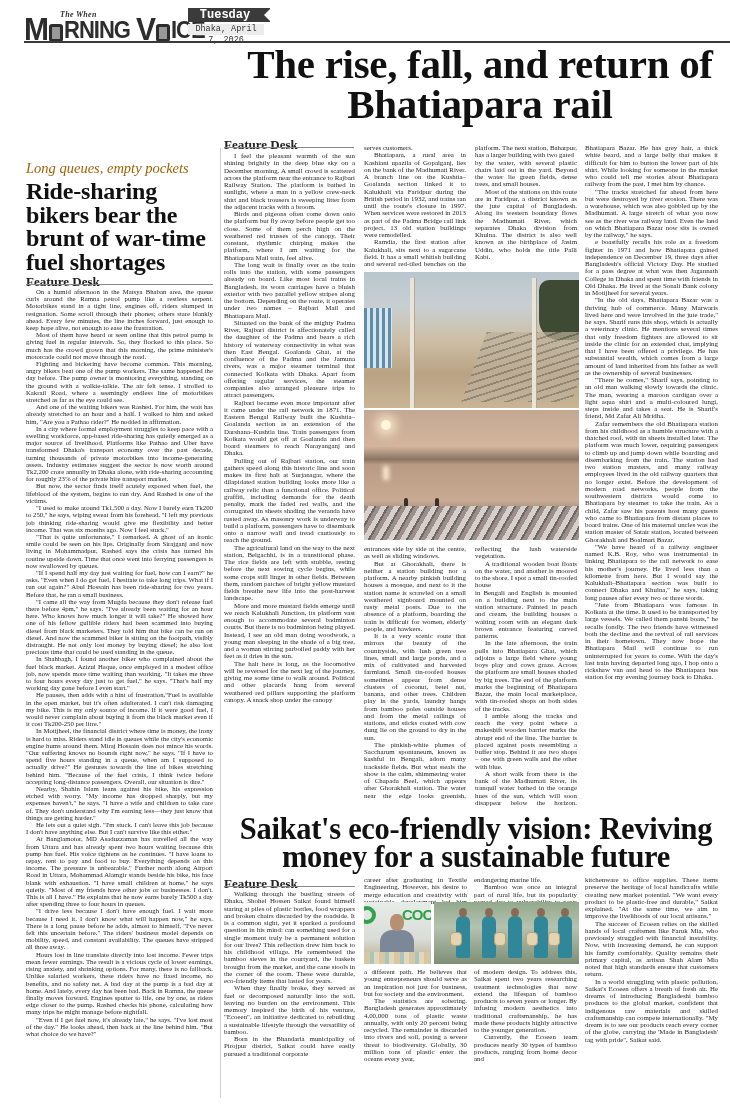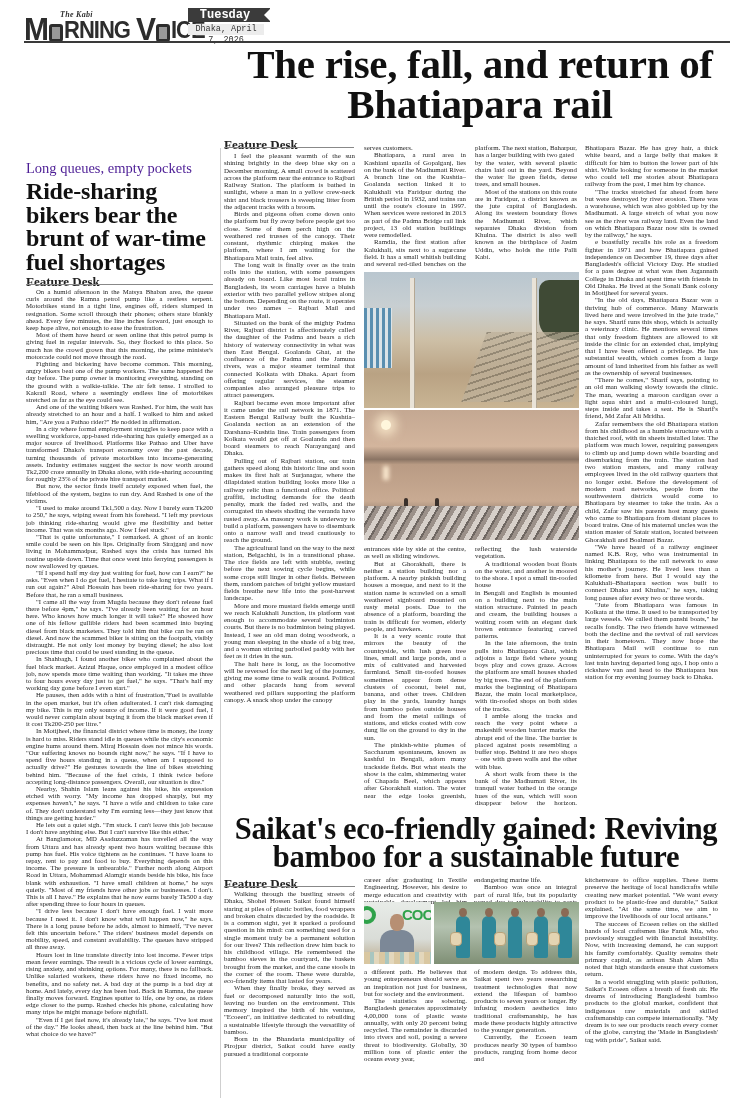--- a/index.html
+++ b/index.html
@@ -21,21 +21,21 @@
   .rule-top { position: absolute; left: 24px; top: 41px; width: 706px; height: 2px; background: #3a3a3a; }
   .section-tag { position: absolute; left: 540px; top: 10px; height: 26px; display: flex; align-items: center; }
   .section-pill { background: linear-gradient(#f1f1f1, #cfcfcf); border-radius: 12px; height: 20px; padding: 0 10px 0 12px; font-family: "Liberation Sans", sans-serif; font-weight: bold; font-size: 15px; color: #2b2b2b; line-height: 20px; letter-spacing: 0.2px; }
   .section-bar { width: 2px; height: 18px; background: #aaa; margin: 0 2px; }
   .page-num { width: 22px; height: 22px; border-radius: 50%; background: #333; color: #fff; border: 2px solid #bbb; font-family: "Liberation Sans", sans-serif; font-weight: bold; font-size: 15px; text-align: center; line-height: 18px; }
 
   
   .hl-rail { position: absolute; left: 230px; top: 44px; width: 500px; text-align: center; font-weight: bold; font-size: 41px; line-height: 40px; color: #111; letter-spacing: -0.3px; }
   .hl-bamboo { position: absolute; left: 222px; top: 815px; width: 508px; text-align: center; font-weight: bold; font-size: 30.5px; line-height: 28px; color: #111; letter-spacing: -0.3px; }
 
-  .kicker { position: absolute; left: 26px; top: 160px; width: 190px; font-size: 14.5px; color: #4c1d95; font-weight: normal; }
+  .kicker { position: absolute; left: 26px; top: 160px; width: 190px; font-style: italic; font-size: 14.5px; color: #a16207; font-weight: normal; }
   .hl-bikers { position: absolute; left: 26px; top: 180px; width: 195px; font-weight: bold; font-size: 24px; line-height: 23.5px; color: #111; letter-spacing: -0.2px; }
 
   .byline { position: absolute; font-weight: bold; font-size: 13px; color: #222; }
   .byline-rule { position: absolute; height: 1px; background: #888; }
 
   
   .col { position: absolute; font-size: 6.9px; line-height: 7.25px; text-align: justify; color: #1f1f1f; overflow: hidden; }
   .col p { text-indent: 10px; }
   .col p.noindent { text-indent: 0; }
   .col-divider { position: absolute; width: 1px; background: #cfcfcf; }
@@ -67,21 +67,21 @@
   .photo-team { left: 434px; top: 902px; width: 145px; height: 62px; background: linear-gradient(180deg, #93a98c 0%, #b4c2b0 40%, #7f8f75 100%); }
   .tm { position: absolute; top: 14px; width: 14px; height: 42px; border-radius: 6px 6px 2px 2px; background: #2f8799; }
   .tm-head { position: absolute; top: 6px; width: 8px; height: 9px; border-radius: 50%; background: #8b6a55; }
   .basket { position: absolute; top: 30px; width: 12px; height: 14px; border-radius: 4px; background: #e4d4b2; border: 1px solid #b7a27a; }
 </style>
 </head>
 <body>
 
 <header class="masthead">
   <div class="logo">
-    <span class="logo-the-daily">The Kabi</span>
+    <span class="logo-the-daily">The When</span>
     <span class="logo-word logo-big">M</span>
     <span class="logo-o"></span>
     <span class="logo-word">RNING</span>
     <span class="logo-gap"></span>
     <span class="logo-word logo-big">V</span>
     <span class="logo-o"></span>
     <span class="logo-word">ICE</span>
   </div>
   <div class="dateblock">
     <div class="day-banner">Tuesday</div>
@@ -170,21 +170,21 @@
     <p>He pauses, then adds with a hint of frustration,"Fuel is available in the open market, but it's often adulterated. I can't risk damaging my bike. This is my only source of income. If it were good fuel, I would never complain about buying it from the black market even if it cost Tk200-250 per litre."</p>
     <p>In Motijheel, the financial district where time is money, the irony is hard to miss. Riders stand idle in queues while the city's economic engine hums around them. Miraj Hossain does not mince his words. "Our suffering knows no bounds right now," he says. "If I have to spend five hours standing in a queue, when am I supposed to actually drive?" He gestures towards the line of bikes stretching behind him. "Because of the fuel crisis, I think twice before accepting long-distance passengers. Overall, our situation is dire."</p>
     <p>Nearby, Shahin Islam leans against his bike, his expression etched with worry. "My income has dropped sharply, but my expenses haven't," he says. "I have a wife and children to take care of. They don't understand why I'm earning less—they just know that things are getting harder."</p>
     <p>He lets out a quiet sigh. "I'm stuck. I can't leave this job because I don't have anything else. But I can't survive like this either."</p>
     <p>At Banglamotor, MD Asaduzzaman has travelled all the way from Uttara and has already spent two hours waiting because this pump has fuel. His voice tightens as he continues. "I have loans to repay, rent to pay and food to buy. Everything depends on this income. The pressure is unbearable." Further north along Airport Road in Uttara, Mohammad Alamgir stands beside his bike, his face blank with exhaustion. "I have small children at home," he says quietly. "Most of my friends have other jobs or businesses. I don't. This is all I have." He explains that he now earns barely Tk500 a day after spending three to four hours in queues.</p>
     <p>"I drive less because I don't have enough fuel. I wait more because I need it. I don't know what will happen now," he says. There is a long pause before he adds, almost to himself, "I've never felt this uncertain before." The riders' business model depends on mobility, speed, and constant availability. The queues have stripped all three away.</p>
     <p>Hours lost in line translate directly into lost income. Fewer trips mean fewer earnings. The result is a vicious cycle of lower earnings, rising anxiety, and shrinking options. For many, there is no fallback. Unlike salaried workers, these riders have no fixed income, no benefits, and no safety net. A bad day at the pump is a bad day at home. And lately, every day has been bad. Back in Ramna, the queue finally moves forward. Engines sputter to life, one by one, as riders edge closer to the pump. Rashed checks his phone, calculating how many trips he might manage before nightfall.</p>
     <p>"Even if I get fuel now, it's already late," he says. "I've lost most of the day." He looks ahead, then back at the line behind him. "But what choice do we have?"</p>
   </div>
 
-<h2 class="hl-bamboo">Saikat's eco-friendly gained: Reviving bamboo for a sustainable future</h2>
+<h2 class="hl-bamboo">Saikat's eco-friendly vision: Reviving money for a sustainable future</h2>
 <div class="byline" style="left:224px; top:876px;">Feature Desk</div>
 <div class="byline-rule" style="left:224px; top:886px; width:131px;"></div>
 <div class="col" id="bam-c1" style="left:224px; top:890px; width:131px; height:210px;">
     <p>Walking through the bustling streets of Dhaka, Shohel Hossen Saikat found himself staring at piles of plastic bottles, food wrappers and broken chairs discarded by the roadside. It is a common sight, yet it sparked a profound question in his mind: can something used for a single moment truly be a permanent solution for our lives? This reflection drew him back to his childhood village. He remembered the bamboo sieves in the courtyard, the baskets brought from the market, and the cane stools in the corner of the room. These were durable, eco-friendly items that lasted for years.</p>
     <p>When they finally broke, they served as fuel or decomposed naturally into the soil, leaving no burden on the environment. This memory inspired the birth of his venture, "Ecoeen", an initiative dedicated to rebuilding a sustainable lifestyle through the versatility of bamboo.</p>
     <p>Born in the Bhandaria municipality of Pirojpur district, Saikat could have easily pursued a traditional corporate</p>
   </div>
 <div class="col" id="bam-c2t" style="left:364px; top:876px; width:103px; height:28px;">
     <p class="noindent">career after graduating in Textile Engineering. However, his desire to merge education and creativity with sustainable development led him down</p>
   </div>

